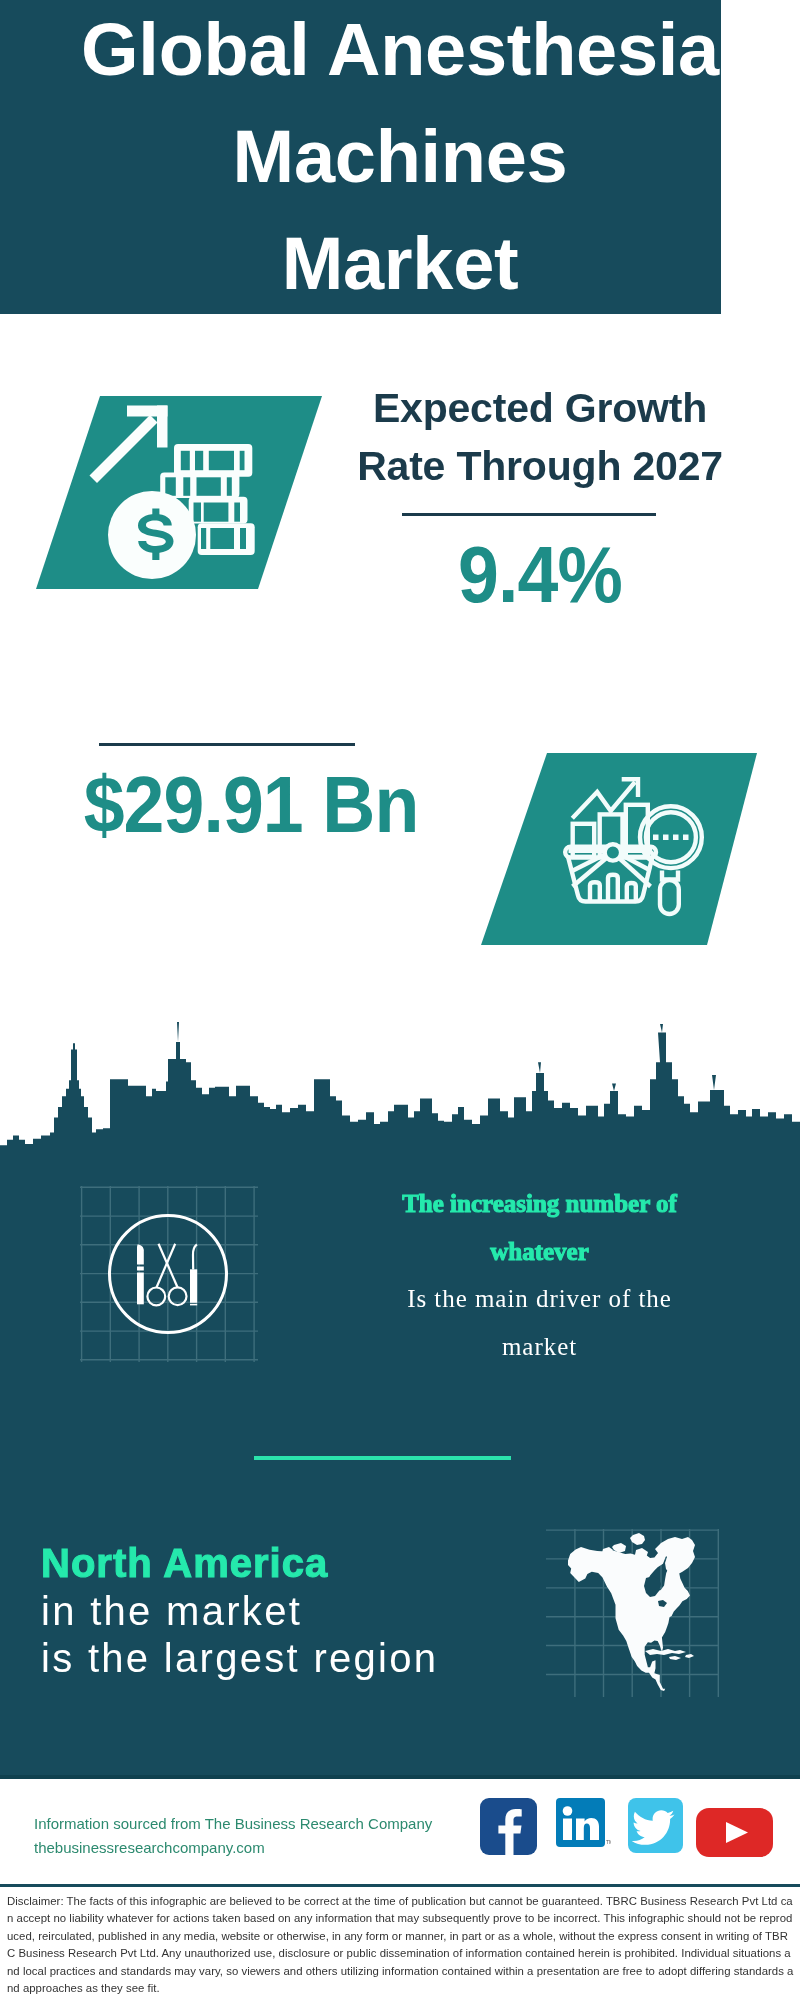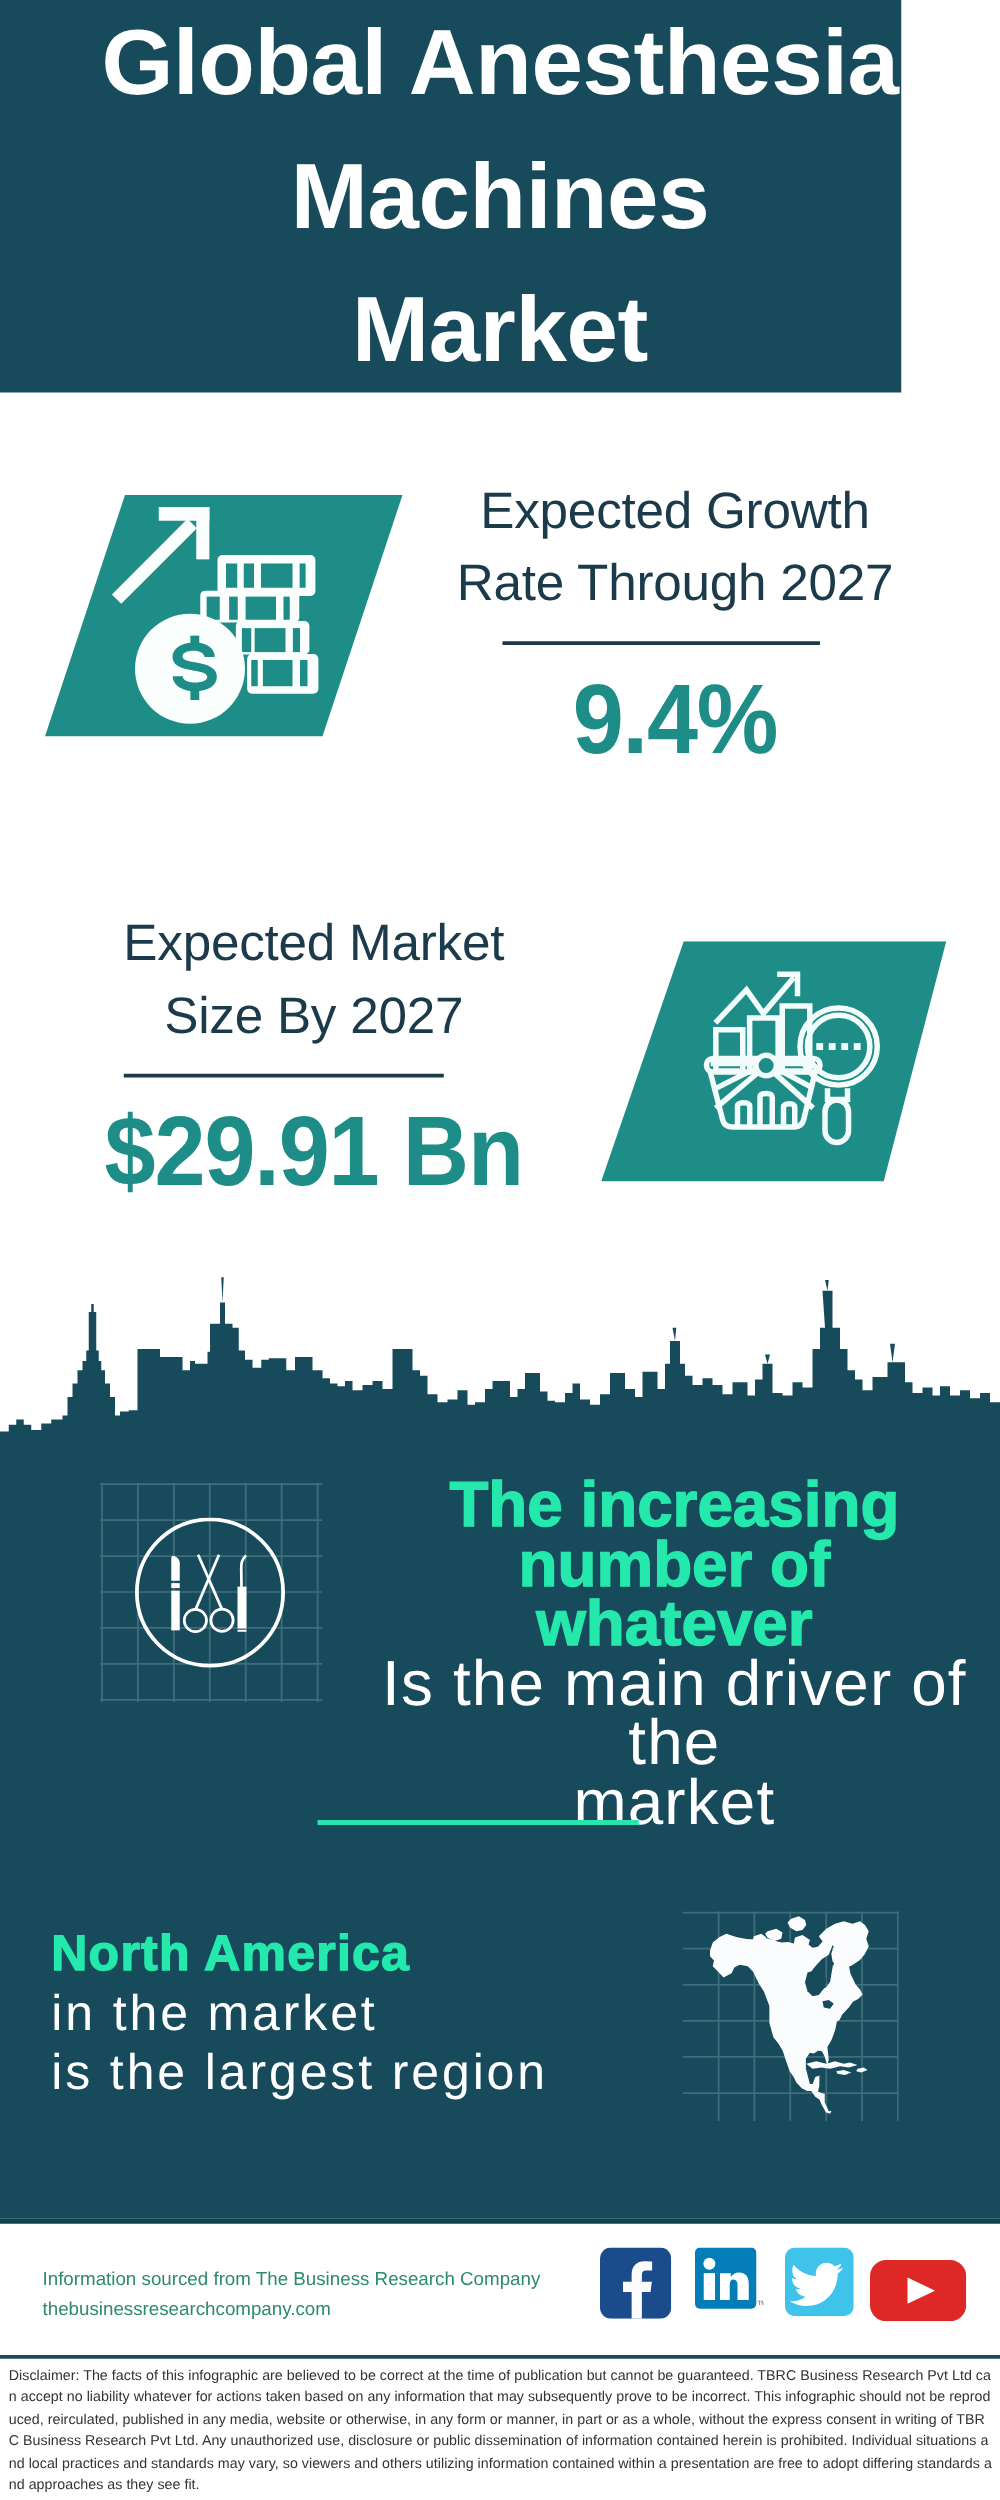--- a/index.html
+++ b/index.html
@@ -24,21 +24,21 @@
   }
   .header .title span { display:block; }
 
   
   .stat1 { position:absolute; left:0; top:314px; width:800px; height:366px; }
   .para { position:absolute; }
   .para svg { display:block; }
 
   .s1text { position:absolute; left:330px; top:65px; width:420px; text-align:center; }
   .stat-head {
-    color:#1B3B4B; font-weight:normal; font-size:41px; line-height:58px;
+    color:#1B3B4B; font-weight:bold; font-size:41px; line-height:58px;
     letter-spacing:-0.2px;
   }
   .stat-head span { display:block; }
   .rule { background:#1B3B4B; height:3px; margin:0 auto; }
   .stat-val { color:#1E8D87; font-weight:bold; font-size:79px; line-height:66px; letter-spacing:-1px; transform:scaleX(0.93); }
 
   
   .stat2 { position:absolute; left:0; top:680px; width:800px; height:330px; }
   .s2text { position:absolute; left:41px; top:45px; width:420px; text-align:center; }
 
@@ -48,21 +48,21 @@
   }
   .skyline { position:absolute; left:0; top:0; width:800px; height:170px; }
   .darkfill { position:absolute; left:0; top:159px; width:800px; height:626px; background:#174B5C; }
   .darkedge { position:absolute; left:0; top:1775px; width:800px; height:4px; background:#10414F; }
 
   .grid-bg { position:absolute; }
 
   
   .driver-text {
     position:absolute; left:280px; top:1180px; width:520px; text-align:center;
-    font-size:51px; line-height:47.5px; color:#ffffff;
+    font-size:25px; line-height:47.5px; color:#ffffff;font-family:Liberation Serif, serif;
   }
   .driver-text > div { letter-spacing:0.95px; padding-right:0.95px; }
   .region-text > div { letter-spacing:2.3px; padding-right:2.3px; }
   .driver-text > div.hl { letter-spacing:0; }
   .region-text > div.hl { letter-spacing:1.0px; padding-right:1.0px; }
   .driver-text .hl { color:#25E9AC; font-weight:bold; -webkit-text-stroke:1.1px #25E9AC; }
 
   .mid-rule {
     position:absolute; left:254px; top:1456px; width:257px; height:4px; background:#2BE3AC;
   }
@@ -183,24 +183,20 @@
         </g>
         <g fill="#F2FCFB">
           <rect x="172.0" y="81.5" width="5.5" height="5.5"></rect>
           <rect x="182.0" y="81.5" width="5.5" height="5.5"></rect>
           <rect x="192.0" y="81.5" width="5.5" height="5.5"></rect>
           <rect x="202.0" y="81.5" width="5.5" height="5.5"></rect>
         </g>
       </svg>
     </div>
     <div class="s2text">
-      <div class="stat-head">
-        <span>Expected Market</span>
-        <span>Size By 2027</span>
-      </div>
       <div class="rule" style="width:256px;margin-top:18px;margin-left:58px;"></div>
       <div class="stat-val" style="margin-top:26px;">$29.91 Bn</div>
     </div>
   </div>
 
   <div class="darkbody">
     <svg class="skyline" viewBox="0 0 800 160" width="800" height="160" preserveAspectRatio="none">
       <path d="M0 160L0 146L7 146L7 141L13 141L13 137L19 137L19 141L25 141L25 145L33 145L33 140L41 140L41 137L50 137L50 134L54 134L54 120L58 120L58 110L62 110L62 100L66 100L66 93L69 93L69 85L71 85L71 56L73 56L73 50L75 50L75 56L77 56L77 85L79 85L79 93L81 93L81 100L84 100L84 110L88 110L88 120L92 120L92 134L96 134L96 131L103 131L103 130L110 130L110 84L118 84L118 84L128 84L128 90L136 90L136 90L146 90L146 100L152 100L152 93L156 93L156 95L166 95L166 86L168 86L168 65L172 65L172 65L176 65L176 49L178 49L177 30L179 30L178 49L180 49L180 65L186 65L186 68L191 68L191 85L196 85L196 92L202 92L202 98L209 98L209 92L215 92L215 91L222 91L222 91L229 91L229 100L236 100L236 90L243 90L243 90L250 90L250 100L258 100L258 106L264 106L264 110L270 110L270 112L276 112L276 108L282 108L282 115L290 115L290 111L298 111L298 108L306 108L306 114L314 114L314 84L320 84L320 84L330 84L330 100L336 100L336 104L342 104L342 118L350 118L350 124L358 124L358 122L366 122L366 115L374 115L374 126L380 126L380 124L388 124L388 114L394 114L394 108L400 108L400 108L408 108L408 120L414 120L414 114L420 114L420 102L426 102L426 102L432 102L432 116L438 116L438 123L444 123L444 124L452 124L452 117L458 117L458 110L464 110L464 122L472 122L472 126L480 126L480 118L488 118L488 102L494 102L494 102L500 102L500 114L508 114L508 120L514 120L514 101L520 101L520 101L526 101L526 114L532 114L532 95L536 95L536 78L540 78L538 68L541 68L540 78L544 78L544 95L548 95L548 104L554 104L554 111L562 111L562 106L570 106L570 111L578 111L578 118L586 118L586 109L592 109L592 109L598 109L598 119L604 119L604 107L610 107L610 95L614 95L612 88L616 88L614 95L618 95L618 117L626 117L626 119L634 119L634 109L642 109L642 113L650 113L650 84L656 84L656 68L660 68L658 40L662 40L660 32L663 32L662 40L666 40L666 68L672 68L672 84L678 84L678 100L684 100L684 107L690 107L690 115L698 115L698 105L704 105L704 105L710 105L710 94L714 94L712 80L716 80L714 94L718 94L718 94L724 94L724 109L730 109L730 117L738 117L738 113L746 113L746 119L752 119L752 112L760 112L760 119L768 119L768 115L776 115L776 121L784 121L784 117L792 117L792 124L800 124L800 160Z" fill="#174B5C"></path>
     </svg>
     <div class="darkfill"></div>

